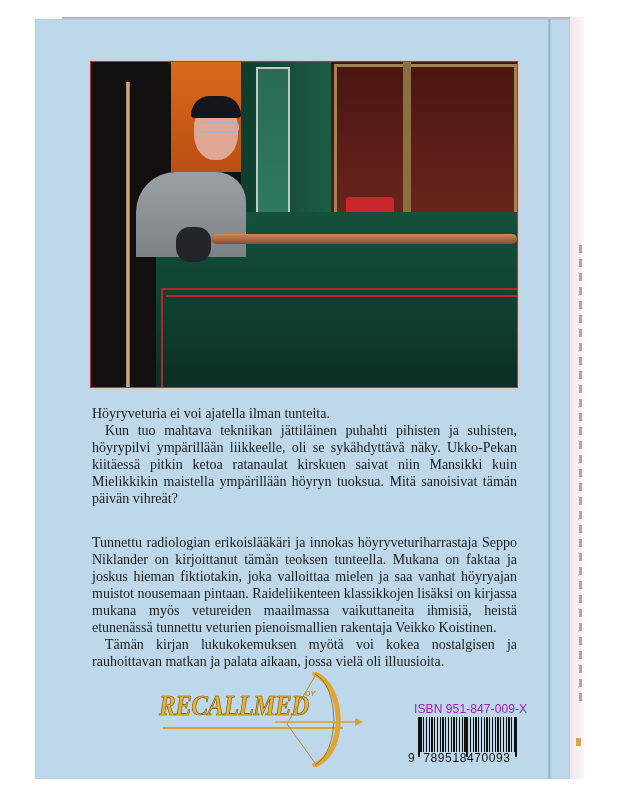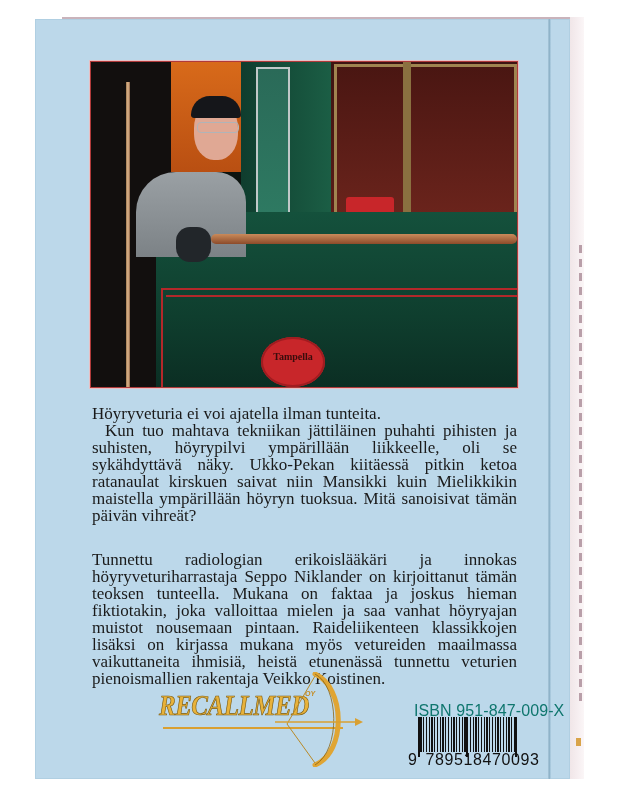--- a/index.html
+++ b/index.html
@@ -27,34 +27,34 @@
   .ph-pole{position:absolute;left:35px;top:20px;width:4px;height:305px;background:linear-gradient(90deg,#a07a50,#e0b890,#8a6040);}
   .ph-plate{position:absolute;left:170px;top:275px;width:64px;height:50px;border-radius:50%;background:#c8262a;box-shadow:inset 0 0 0 2px #a01c20;}
   .ph-plate span{position:absolute;left:0;right:0;top:14px;text-align:center;font-family:"Liberation Serif",serif;font-size:10px;color:#3a0c0c;font-weight:bold;}
   .ph-man-body{position:absolute;left:45px;top:110px;width:110px;height:85px;background:linear-gradient(180deg,#9aa0a4,#7c8286);border-radius:40px 30px 0 0;}
   .ph-man-head{position:absolute;left:103px;top:40px;width:44px;height:58px;background:#e0a894;border-radius:45%;}
   .ph-cap{position:absolute;left:100px;top:34px;width:50px;height:22px;background:#15161a;border-radius:24px 24px 4px 4px;}
   .ph-glasses{position:absolute;left:106px;top:60px;width:40px;height:9px;border:1px solid #b0b4b8;border-radius:4px;}
   .ph-glove{position:absolute;left:85px;top:165px;width:35px;height:35px;background:#22262a;border-radius:40%;}
   .ph-gauge{position:absolute;left:165px;top:5px;width:30px;height:150px;background:linear-gradient(180deg,#2a6a58,#2e7a62);border:2px solid #c0c8c8;}
 
-  .text-block{position:absolute;left:92px;top:405px;width:425px;font-family:"Liberation Serif","DejaVu Serif",serif;font-size:17px;line-height:17px;color:#1a1a1a;text-align:justify;}
+  .text-block{position:absolute;left:92px;top:405px;width:425px;font-family:"Liberation Serif","DejaVu Serif",serif;font-size:14px;line-height:17px;color:#1a1a1a;text-align:justify;}
   .text-block p{margin:0;text-indent:13px;}
   .text-block p.noindent{text-indent:0;}
   .text-block p.gap{margin-top:27px;text-indent:0;}
 
   .logo{position:absolute;left:155px;top:672px;width:210px;height:95px;font-style:italic;}
   .logo-text{position:absolute;left:4px;top:18px;font-family:"Liberation Serif",serif;font-weight:bold;font-size:25px;letter-spacing:-0.5px;color:#e8b23a;-webkit-text-stroke:0.6px #7a5a10;transform:scaleY(1.15);transform-origin:left top;}
   .logo-oy{position:absolute;left:150px;top:18px;font-family:"Liberation Sans",sans-serif;font-size:7px;font-weight:bold;color:#c48a20;}
   .logo-line{position:absolute;left:8px;top:55px;width:180px;height:2px;background:#d9a032;}
 
-  .isbn{position:absolute;left:414px;top:702px;font-family:"Liberation Sans","DejaVu Sans",sans-serif;font-size:16px;color:#0f766e;letter-spacing:0.1px;}
+  .isbn{position:absolute;left:414px;top:702px;font-family:"Liberation Sans","DejaVu Sans",sans-serif;font-size:12px;color:#a21caf;letter-spacing:0.1px;}
   .barcode{position:absolute;left:418px;top:717px;width:99px;height:35px;background:repeating-linear-gradient(90deg,#111 0 1px,transparent 1px 2px,#111 2px 4px,transparent 4px 5px,#111 5px 6px,transparent 6px 8px,#111 8px 9px,transparent 9px 11px);}
   .barcode-guard{position:absolute;top:717px;width:2px;height:40px;background:#111;}
-  .barcode-digits{position:absolute;left:408px;top:751px;font-family:"Liberation Sans","DejaVu Sans",sans-serif;font-size:16px;color:#111;letter-spacing:0.6px;}
+  .barcode-digits{position:absolute;left:408px;top:751px;font-family:"Liberation Sans","DejaVu Sans",sans-serif;font-size:12px;color:#111;letter-spacing:0.6px;}
   .barcode-digits .first{margin-right:8px;}
 </style>
 </head>
 <body>
 
 <div class="spine"></div>
 <div class="spine-letters"></div>
 <div class="spine-logo"></div>
 
 <div class="cover-topedge"></div>
@@ -74,30 +74,28 @@
     <div class="ph-redline-v"></div>
     <div class="ph-redline1"></div>
     <div class="ph-redline2"></div>
     <div class="ph-pole"></div>
     <div class="ph-man-body"></div>
     <div class="ph-man-head"></div>
     <div class="ph-cap"></div>
     <div class="ph-glasses"></div>
     <div class="ph-pipe"></div>
     <div class="ph-glove"></div>
-    <div class="ph-plate">
-      <span>Tampella</span>
-    </div>
   </div>
 </div>
 
 <div class="text-block">
   <p class="noindent">Höyryveturia ei voi ajatella ilman tunteita.</p>
   <p>Kun tuo mahtava tekniikan jättiläinen puhahti pihisten ja suhisten, höyrypilvi ympärillään liikkeelle, oli se sykähdyttävä näky. Ukko-Pekan kiitäessä pitkin ketoa ratanaulat kirskuen saivat niin Mansikki kuin Mielikkikin maistella ympärillään höyryn tuoksua. Mitä sanoisivat tämän päivän vihreät?</p>
   <p class="gap">Tunnettu radiologian erikoislääkäri ja innokas höyryveturiharrastaja Seppo Niklander on kirjoittanut tämän teoksen tunteella. Mukana on faktaa ja joskus hieman fiktiotakin, joka valloittaa mielen ja saa vanhat höyryajan muistot nousemaan pintaan. Raideliikenteen klassikkojen lisäksi on kirjassa mukana myös vetureiden maailmassa vaikuttaneita ihmisiä, heistä etunenässä tunnettu veturien pienoismallien rakentaja Veikko Koistinen.</p>
+  <p>Tämän kirjan lukukokemuksen myötä voi kokea nostalgisen ja rauhoittavan matkan ja palata aikaan, jossa vielä oli illuusioita.</p>
 </div>
 
 <div class="logo">
   <span class="logo-text">RECALLMED</span>
   <span class="logo-oy">OY</span>
   <div class="logo-line"></div>
   <svg style="position:absolute;left:120px;top:0;" width="95" height="95" viewBox="0 0 95 95">
     <path d="M40 2 C70 15, 72 80, 40 93" fill="none" stroke="#e0a533" stroke-width="5" stroke-linecap="round"></path>
     <path d="M40 2 C64 14, 66 78, 40 93" fill="none" stroke="#8a6414" stroke-width="0.8"></path>
     <line x1="40" y1="4" x2="12" y2="52" stroke="#b98a28" stroke-width="1"></line>

